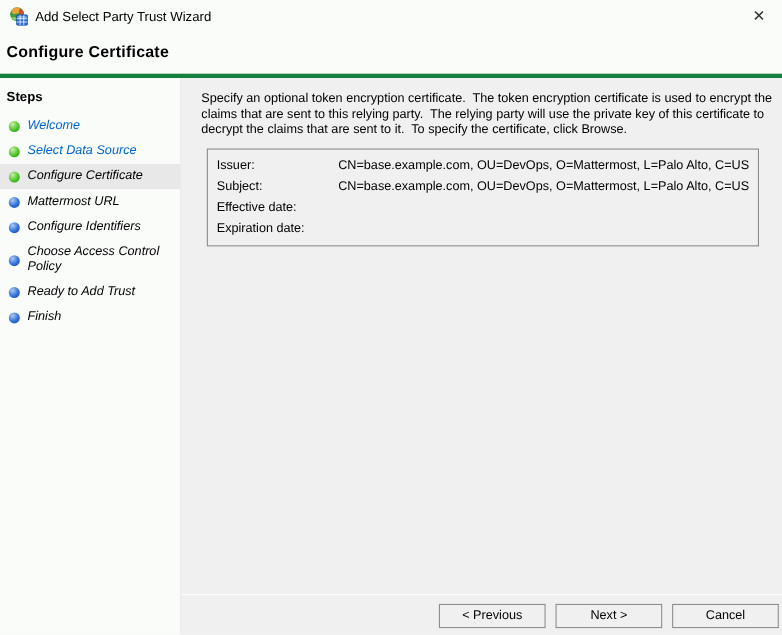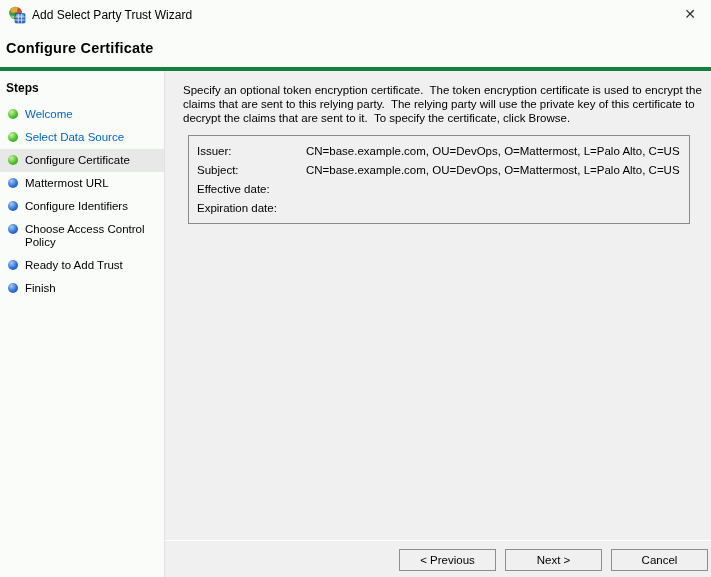--- a/index.html
+++ b/index.html
@@ -37,22 +37,22 @@
   .content {
     position: absolute; top: 67px; left: 0; right: 0; bottom: 0;
     display: flex; border-top: 4px solid #15803d;
   }
   .sidebar {
     width: 165px; flex: 0 0 165px; background: #fafcfa;
     border-right: 1px solid #e2e2e2; padding-top: 8px;
   }
   .steps-title { font-weight: bold; font-size: 12px; padding: 2px 6px 8px 6px; }
   .step {
-    display: flex; align-items: flex-start;
-    padding: 5px 4px 5px 8px; line-height: 13px;
+    display: flex; align-items: center;
+    padding: 5px 4px 5px 8px; line-height: 13px; font-style: italic;
   }
   .step .bullet {
     flex: 0 0 10px; width: 10px; height: 10px; border-radius: 50%;
     margin: 1px 7px 0 0;
   }
   .bullet.green { background: radial-gradient(circle at 35% 30%, #c9f0a6, #4fc32a 55%, #1e9210); }
   .bullet.blue  { background: radial-gradient(circle at 35% 30%, #aac9f2, #2f6fd8 55%, #174eae); }
   .step.done .step-label { color: #0066cc; }
   .step.current { background: #e8e8e8; }
   .step.current .step-label, .step.todo .step-label { color: #000; }
@@ -60,23 +60,23 @@
   
   .main { position: relative; flex: 1; background: #f0f0f0; padding: 12px 14px 0 18px; }
   .description {
     width: 522px; line-height: 14px; white-space: pre-wrap;
     margin-bottom: 10px;
   }
   .cert-box {
     margin-left: 5px; width: 502px; border: 1px solid #8a8a8a;
     padding: 5px 8px 6px 8px; background: #f0f0f0;
   }
-  .cert-row { display: flex; padding: 2.5px 0; line-height: 14px; gap: 27px; }
+  .cert-row { display: flex; padding: 2.5px 0; line-height: 14px; }
   .cert-label { flex: 0 0 82px; }
-  .cert-value { flex: 1; }
+  .cert-value { flex: 1; text-align: right; }
 
   .cert-actions { margin: 14px 0 0 5px; display: flex; }
   button {
     font-family: "Liberation Sans", "DejaVu Sans", sans-serif;
     font-size: 11.5px; color: #000;
     background: #f0f0f0; border: 1px solid #8e8e8e;
     height: 22px; cursor: default;
   }
   .cert-actions button { width: 76px; margin-right: 8px; }
   .cert-actions button.focused {

